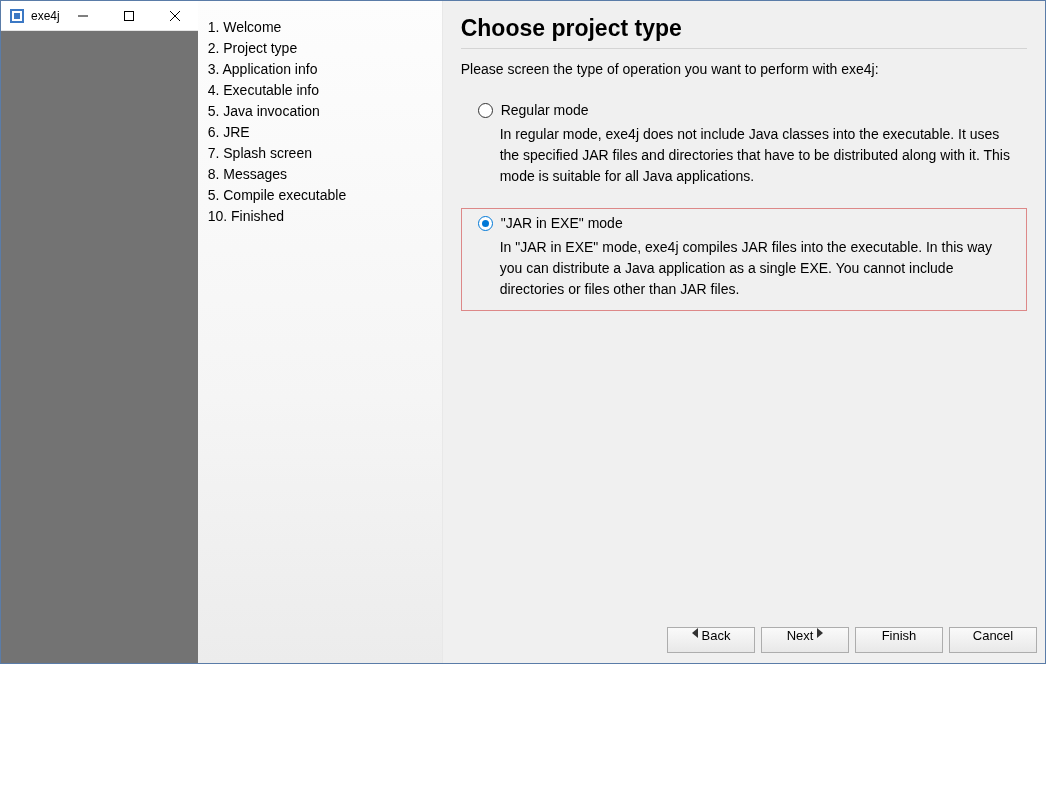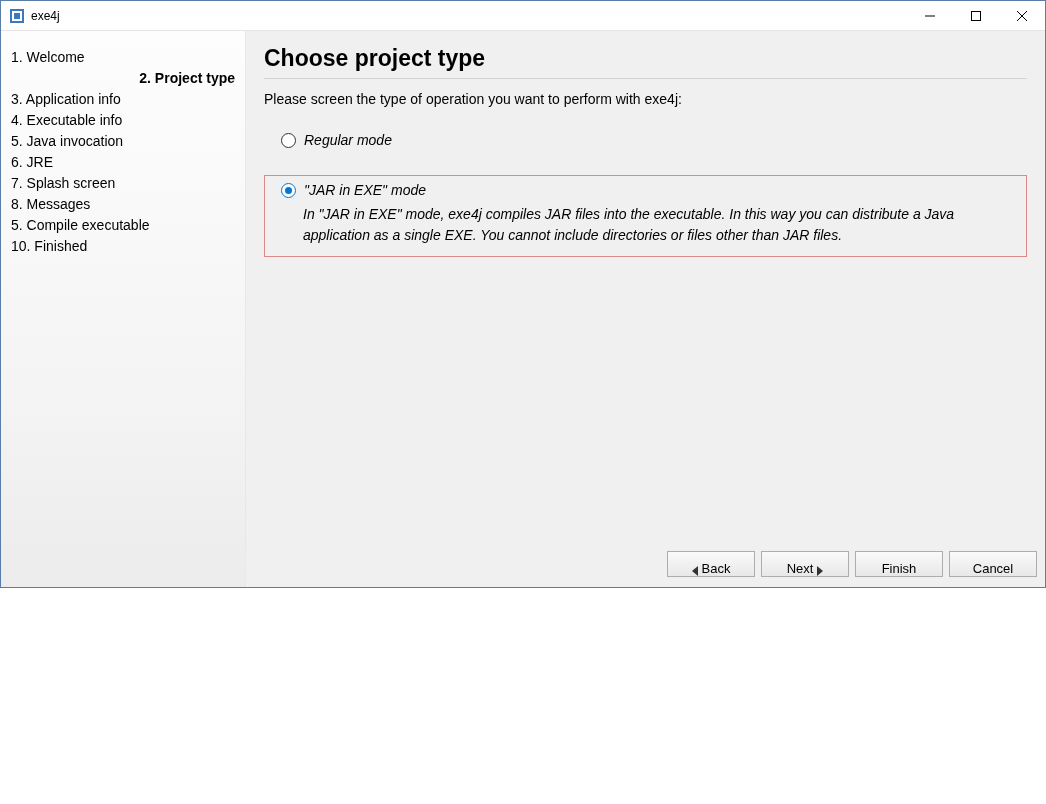--- a/index.html
+++ b/index.html
@@ -11,25 +11,25 @@
       font-family: "Segoe UI", Tahoma, sans-serif;
       font-size: 13px;
       color: #000;
       background: #fff;
       width: 1046px;
       height: 804px;
       overflow: hidden;
     }
     .window {
       width: 1046px;
-      height: 588px;
+      height: 664px;
       border: 1px solid #5a7ca8;
       display: flex;
-      flex-direction: column;
-      background: #7f1d1d;
+      flex-direction: row;
+      background: #737373;
     }
     .titlebar {
       height: 30px;
       display: flex;
       align-items: center;
       background: #fff;
       border-bottom: 1px solid #e5e5e5;
     }
     .titlebar-icon {
       width: 16px;
@@ -69,22 +69,21 @@
       position: relative;
       border-right: 1px solid #e8e8e8;
     }
     .sidebar-item {
       padding: 2px 10px 3px 10px;
       font-size: 14px;
       color: #000;
       cursor: pointer;
     }
     .sidebar-item.active {
-      font-weight: bold;
-      text-align: right;
+      font-weight: normal;
     }
     .sidebar-watermark {
       position: absolute;
       bottom: 2px;
       right: 4px;
       font-size: 48px;
       font-weight: bold;
       color: #e6e6e6;
       transform: rotate(-90deg);
       transform-origin: right bottom;
@@ -112,21 +111,20 @@
       margin-bottom: 12px;
     }
     .page-intro {
       font-size: 14px;
       margin-bottom: 18px;
     }
     .option-block {
       margin-bottom: 10px;
       padding: 6px 10px 10px 16px;
       border: 1px solid transparent;
-      font-style: italic;
     }
     .option-block.highlighted {
       border: 1px solid #d88;
     }
     .option-head {
       display: flex;
       align-items: center;
       margin-bottom: 6px;
     }
     .radio {
@@ -170,21 +168,21 @@
     }
     .wizard-btn {
       min-width: 88px;
       height: 26px;
       background: linear-gradient(to bottom, #fafafa, #e8e8e8);
       border: 1px solid #adadad;
       font-size: 13px;
       font-family: inherit;
       cursor: pointer;
       display: inline-flex;
-      align-items: flex-end;
+      align-items: flex-start;
       justify-content: center;
       gap: 4px;
       padding: 0 10px;
     }
     .triangle-left {
       width: 0;
       height: 0;
       border-top: 5px solid transparent;
       border-bottom: 5px solid transparent;
       border-right: 6px solid #333;
@@ -250,20 +248,21 @@
     <div class="main">
       <div class="content">
         <div class="page-title">Choose project type</div>
         <div class="page-intro">Please screen the type of operation you want to perform with exe4j:</div>
         <div id="options-container">
             <div class="option-block">
               <div class="option-head">
                 <div class="radio"></div>
                 <span class="option-label">Regular mode</span>
               </div>
+              <div class="option-desc">In regular mode, exe4j does not include Java classes into the executable. It uses the specified JAR files and directories that have to be distributed along with it. This mode is suitable for all Java applications.</div>
             </div>
             <div class="option-block highlighted">
               <div class="option-head">
                 <div class="radio checked">
                   <div class="radio-dot"></div>
                 </div>
                 <span class="option-label">"JAR in EXE" mode</span>
               </div>
               <div class="option-desc">In "JAR in EXE" mode, exe4j compiles JAR files into the executable. In this way you can distribute a Java application as a single EXE. You cannot include directories or files other than JAR files.</div>
             </div>

